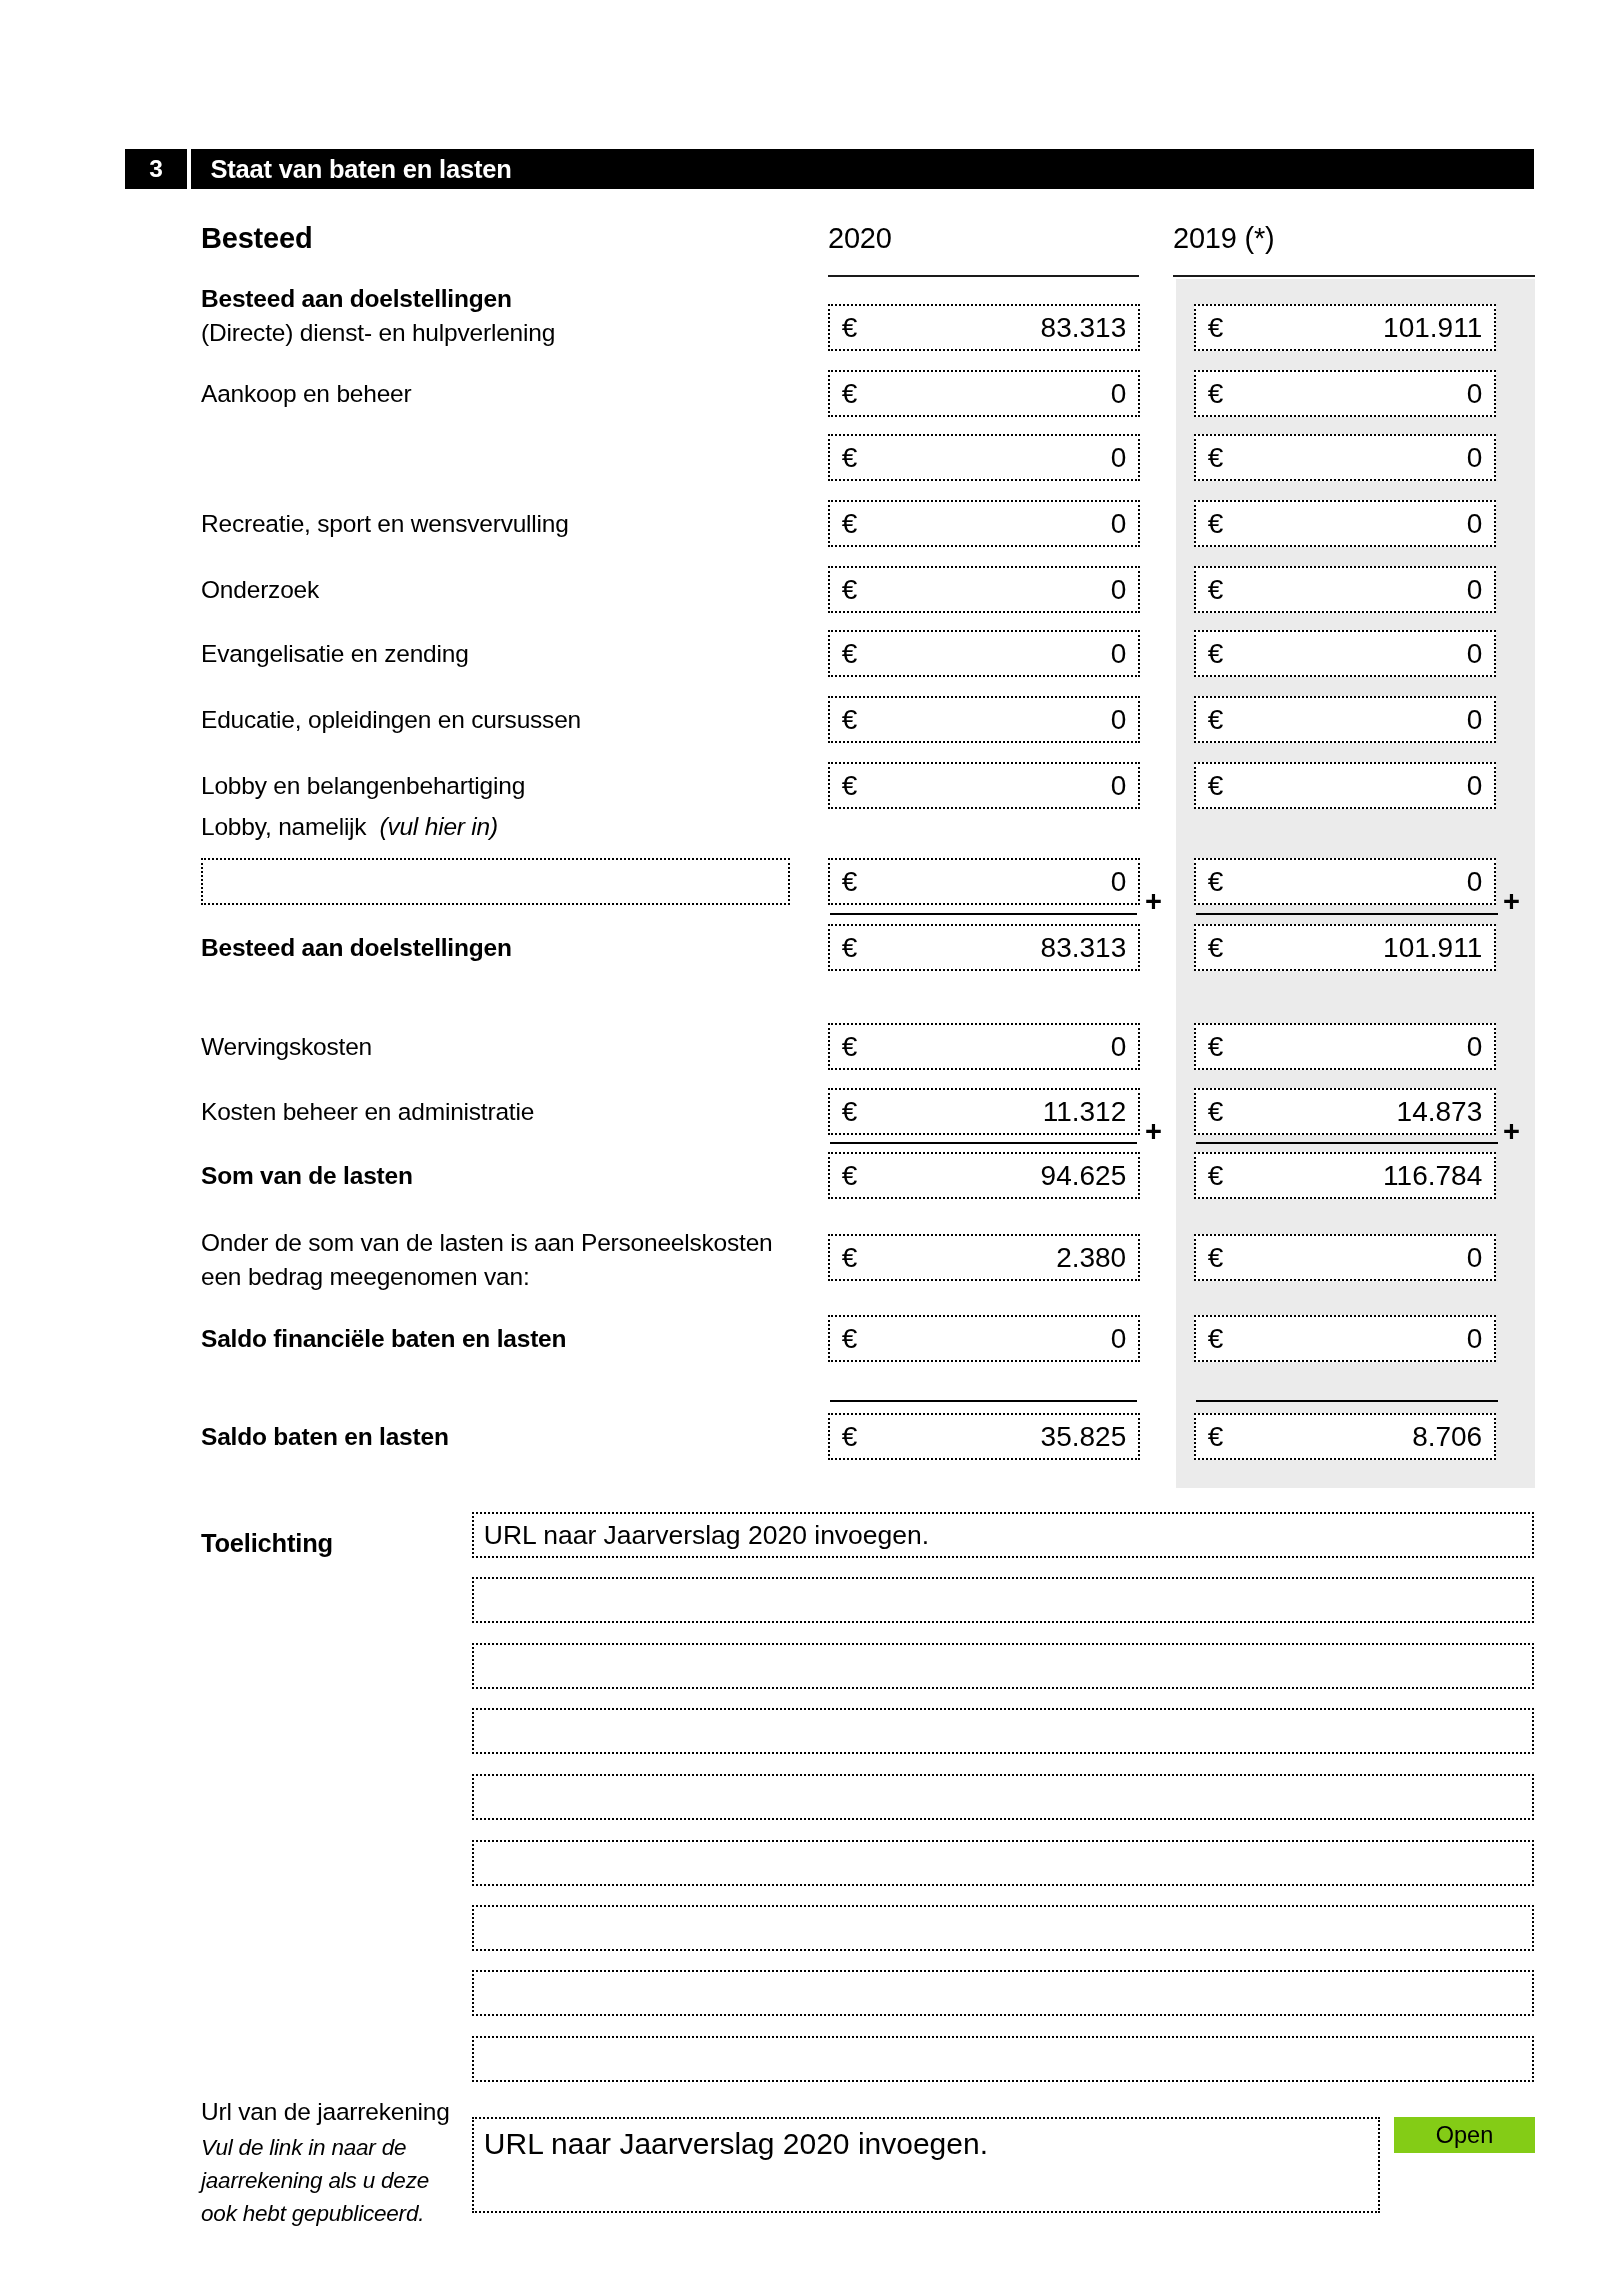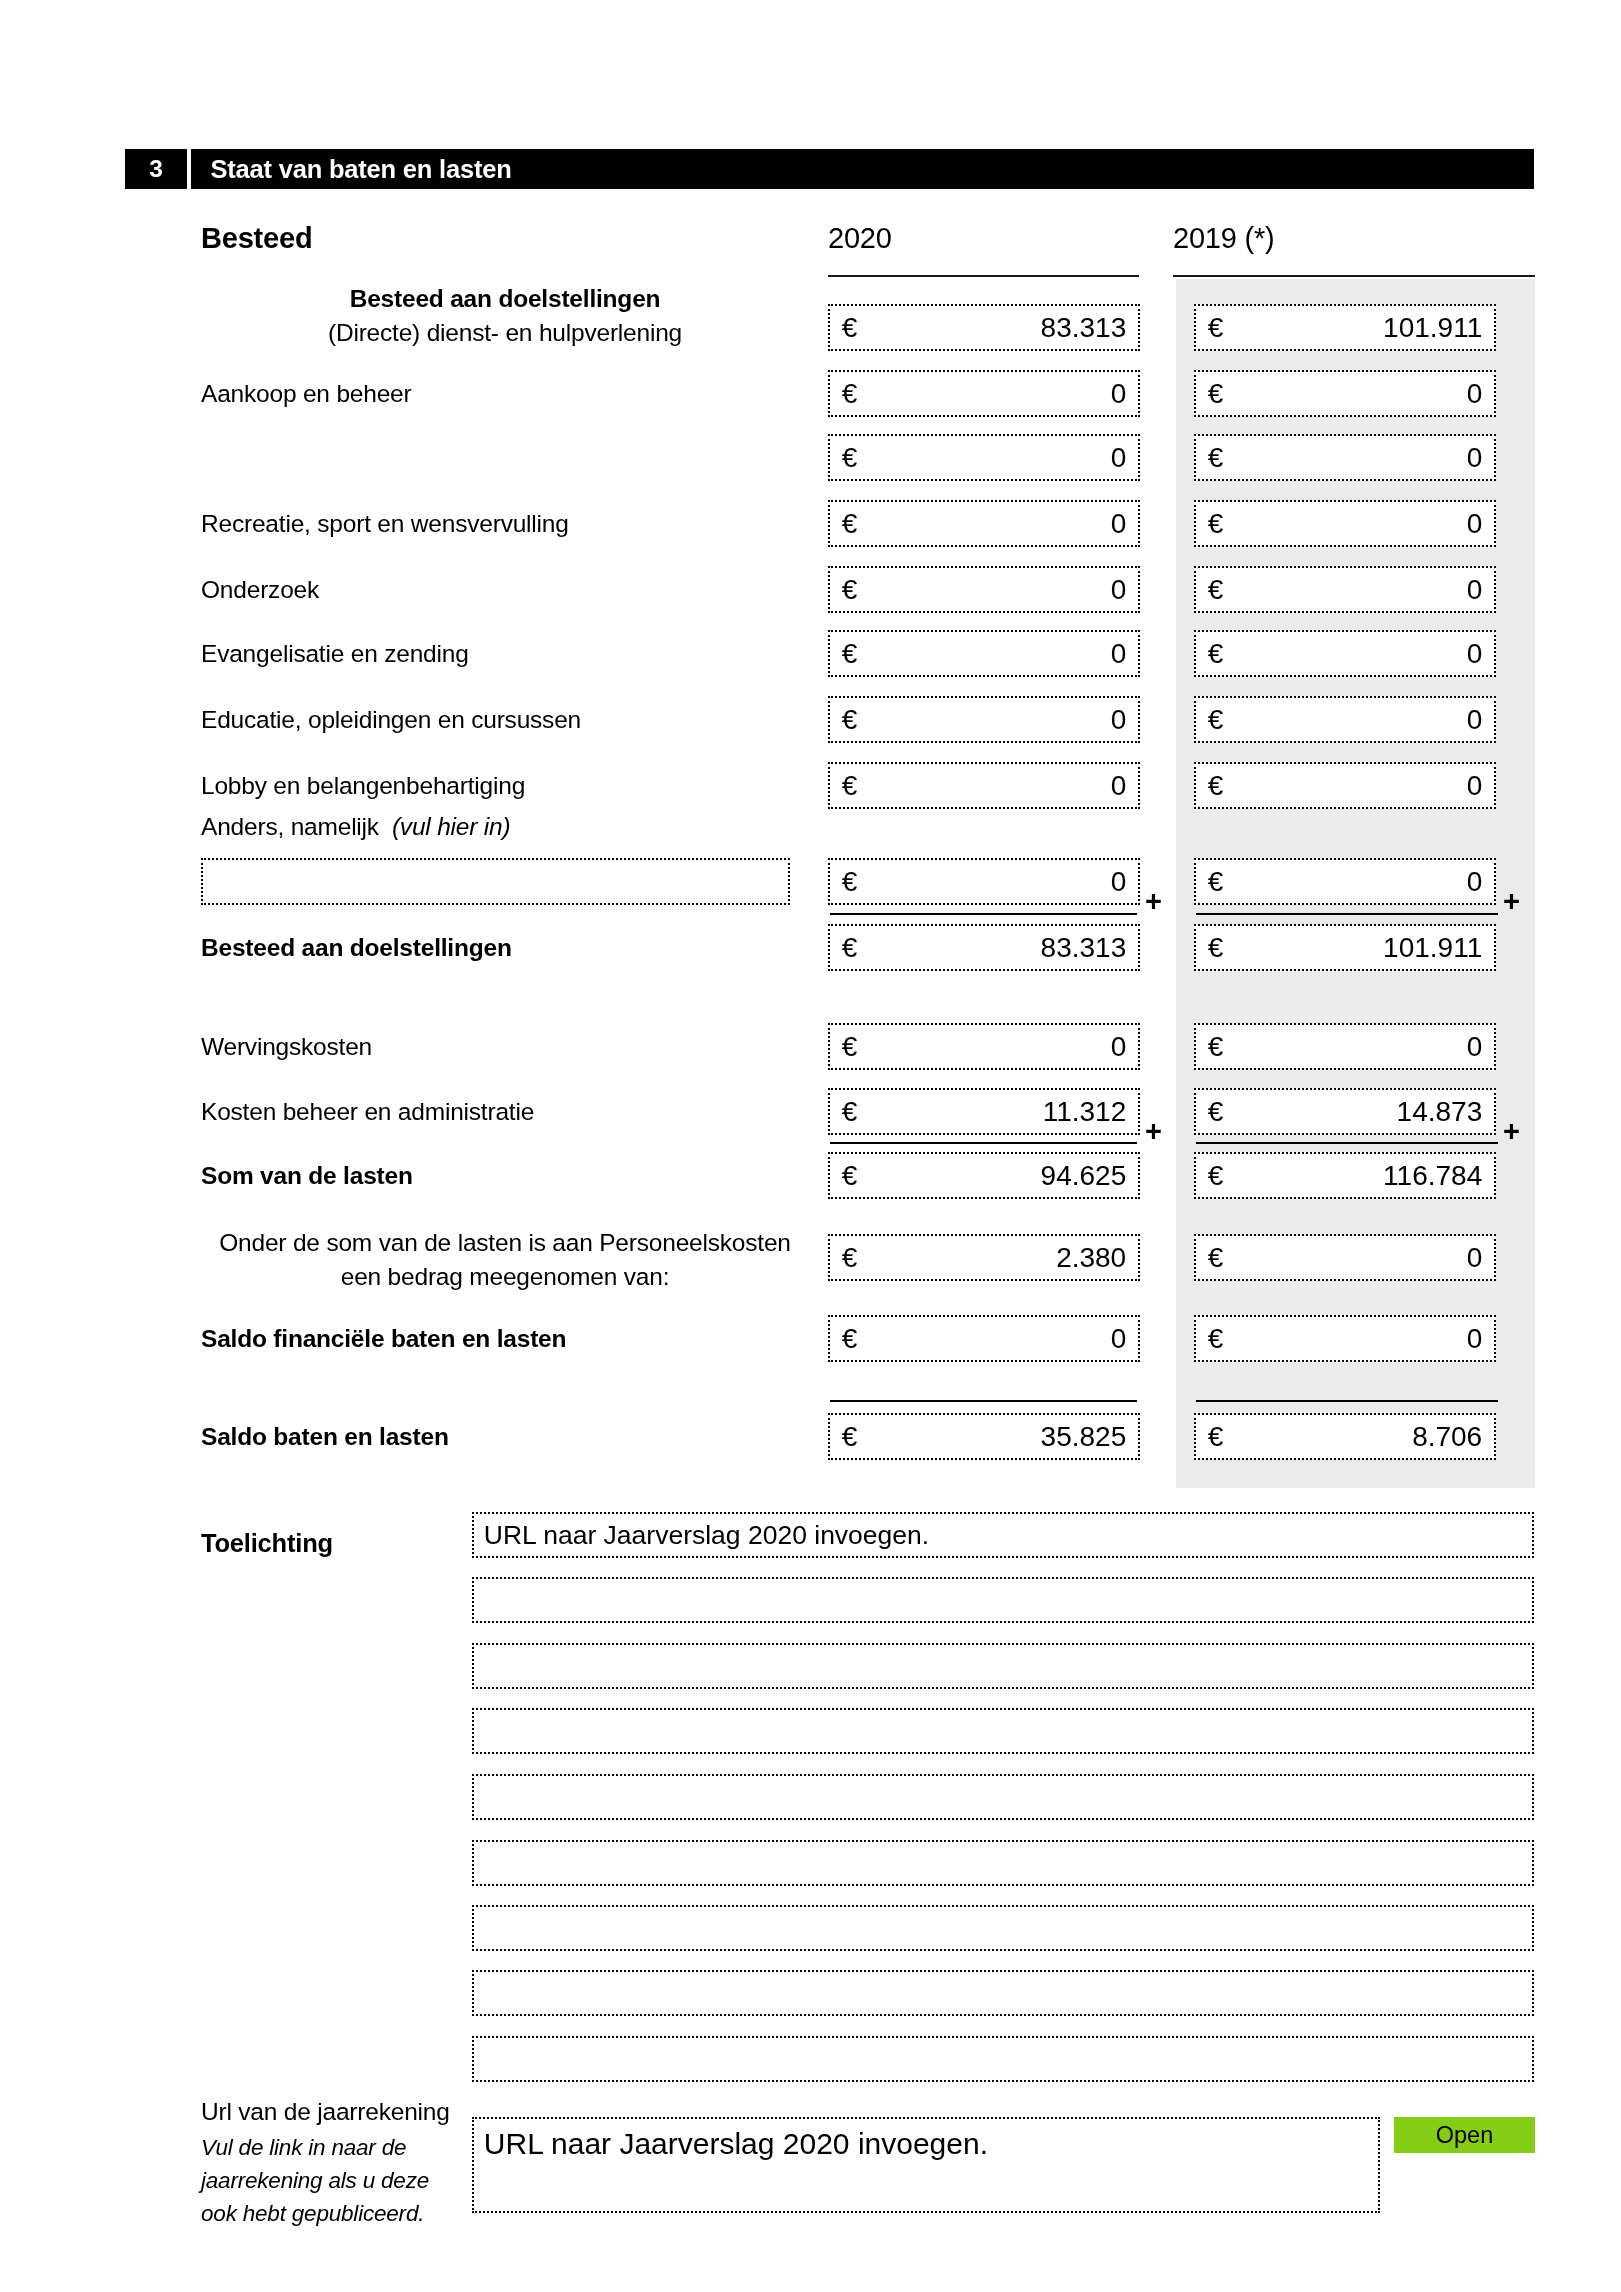--- a/index.html
+++ b/index.html
@@ -33,21 +33,21 @@
 
   
   .field { position:absolute; height:47px; background:#fff; border:2px dotted #000;
            display:flex; align-items:center; justify-content:space-between;
            padding:0 11.8px; font-size:28px; }
   .f20 { left:828px; width:312px; }
   .f19 { left:1194px; width:302px; }
 
   
   .rlabel { position:absolute; left:201px; width:608px; height:47px; display:flex; align-items:center;
-            font-size:24.5px; letter-spacing:-0.2px;text-align:center; }
+            font-size:24.5px; letter-spacing:-0.2px; }
   .rlabel.two { display:block; height:auto; line-height:34px; }
   .rlabel.two span { display:block; }
 
   .sumline { position:absolute; height:2px; background:#000; }
   .sl20 { left:830px; width:307px; }
   .sl19 { left:1196px; width:302px; }
   .plus { position:absolute; font-size:29px; font-weight:bold; }
 
   .input-empty { position:absolute; left:201px; top:858px; width:589px; height:47px;
                  border:2px dotted #000; background:#fff; }
@@ -172,21 +172,21 @@
   <div class="field f20" style="top:762px">
       <span>€</span>
       <span>0</span>
     </div>
   <div class="field f19" style="top:762px">
       <span>€</span>
       <span>0</span>
     </div>
 
   <div class="rlabel" style="top:810px; height:34px">
-    <span>Anders, namelijk</span>
+    <span>Lobby, namelijk</span>
       <span class="i" style="margin-left:13px">(vul hier in)</span>
   </div>
   <div class="input-empty"></div>
   <div class="field f20" style="top:858px">
       <span>€</span>
       <span>0</span>
     </div>
   <div class="field f19" style="top:858px">
       <span>€</span>
       <span>0</span>

